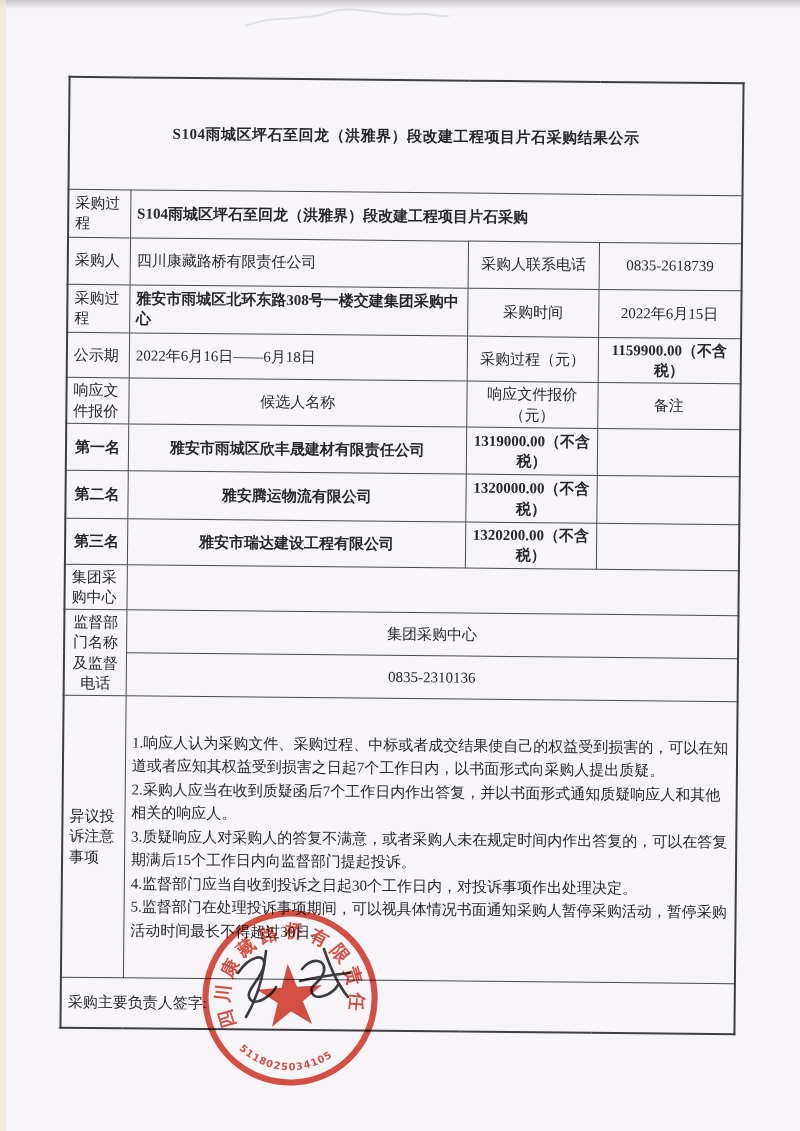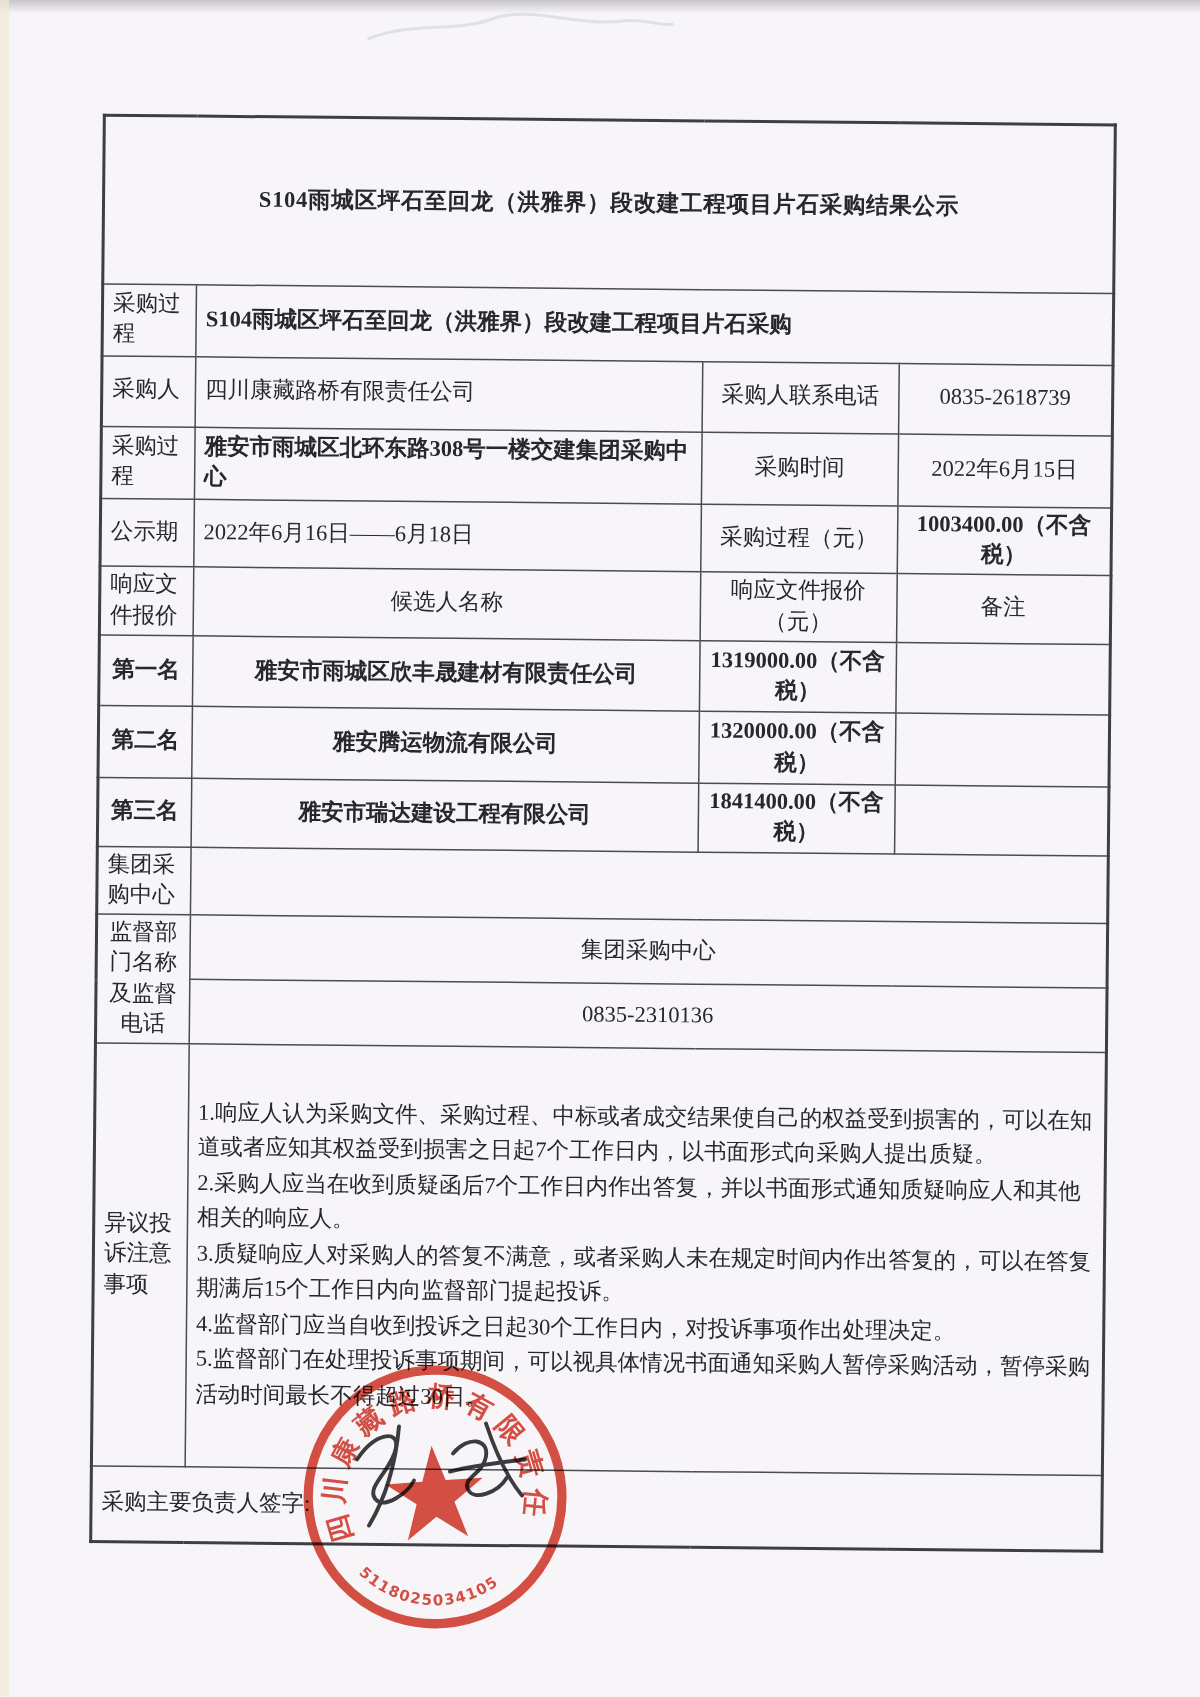--- a/index.html
+++ b/index.html
@@ -101,21 +101,21 @@
       <td class="lbl">采购过程</td>
       <td class="bold-sm">雅安市雨城区北环东路308号一楼交建集团采购中心</td>
       <td class="c">采购时间</td>
       <td class="c">2022年6月15日</td>
     </tr>
 
     <tr style="height:36px">
       <td class="lbl">公示期</td>
       <td>2022年6月16日——6月18日</td>
       <td class="c">采购过程（元）</td>
-      <td class="c num-sm">1003400.00（不含税）</td>
+      <td class="c num-sm">1159900.00（不含税）</td>
     </tr>
 
     <tr style="height:46px">
       <td class="lbl">响应文件报价</td>
       <td class="c">候选人名称</td>
       <td class="c">响应文件报价（元）</td>
       <td class="c">备注</td>
     </tr>
 
     <tr style="height:47px">
@@ -126,21 +126,21 @@
     </tr>
     <tr style="height:48px">
       <td class="c bold-sm">第二名</td>
       <td class="c bold-sm">雅安腾运物流有限公司</td>
       <td class="c num-sm">1320000.00（不含税）</td>
       <td class="c"></td>
     </tr>
     <tr style="height:45px">
       <td class="c bold-sm">第三名</td>
       <td class="c bold-sm">雅安市瑞达建设工程有限公司</td>
-      <td class="c num-sm">1841400.00（不含税）</td>
+      <td class="c num-sm">1320200.00（不含税）</td>
       <td class="c"></td>
     </tr>
 
     <tr style="height:35px">
       <td class="lbl">集团采购中心</td>
       <td colspan="3"></td>
     </tr>
 
     <tr style="height:42px">
       <td class="lbl c" rowspan="2">监督部门名称及监督电话</td>

